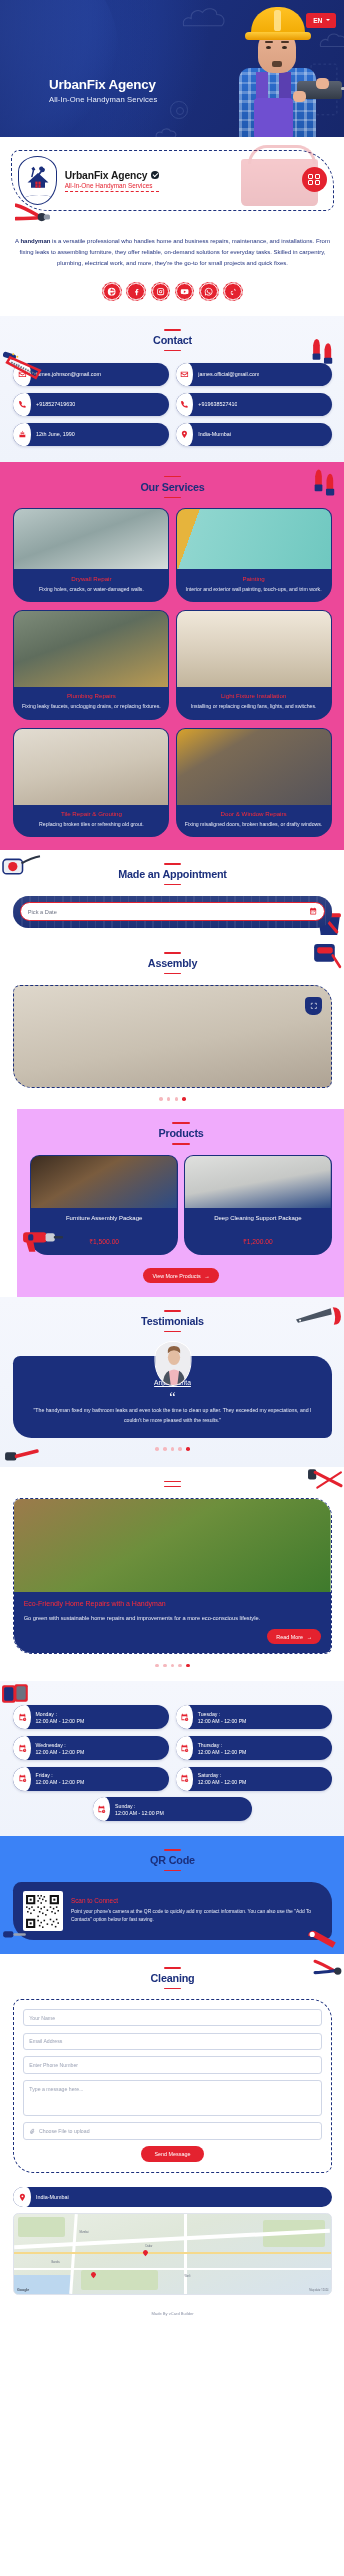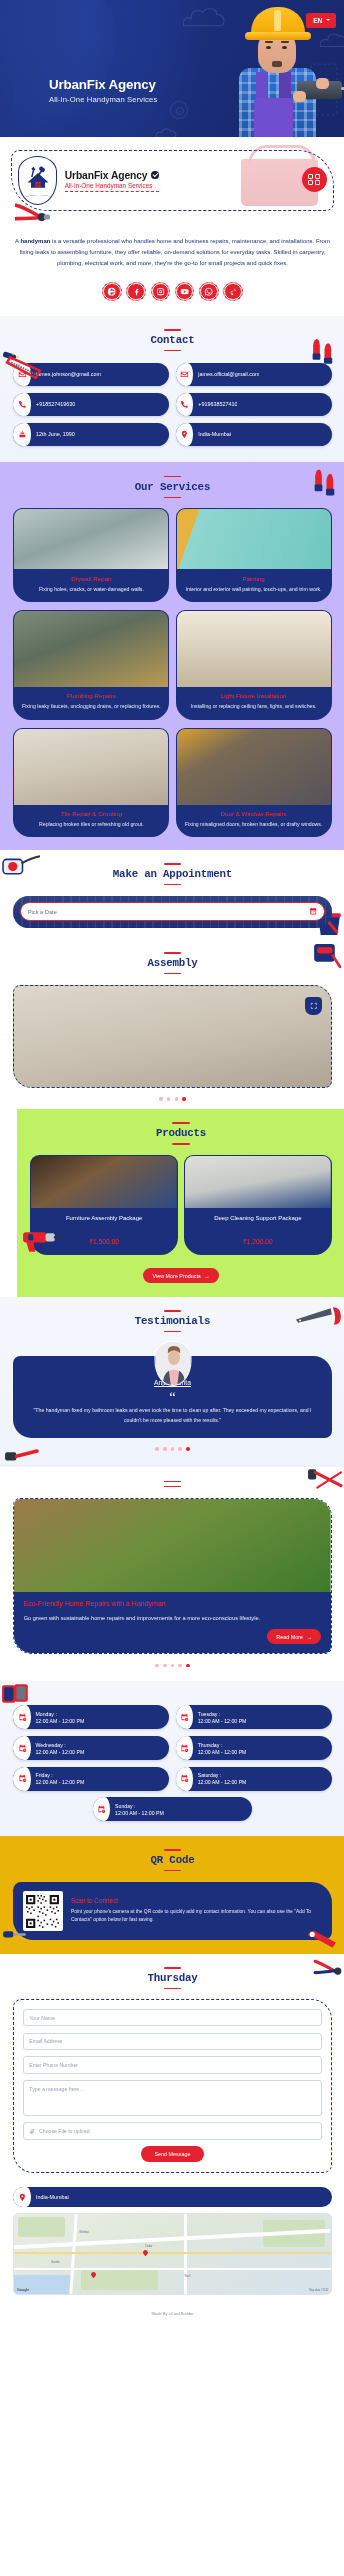--- a/index.html
+++ b/index.html
@@ -144,21 +144,21 @@
     width: 19.6px; height: 19.6px; border-radius: 50%;
     background: #e4222f; border: 1px dashed #f3a0a6;
     display:flex;align-items:center;justify-content:center; color:#fff;
     outline: 1.5px solid #fff; outline-offset: -2.6px;
     position: relative;
   }
   .social svg { width: 9.3px; height: 9.3px; fill:#fff; }
 
   
   .sec { position: relative; padding: 13.4px 0 5.2px; }
-  .sec-title-box { text-align:center;font-family:Liberation Mono, monospace; }
+  .sec-title-box { text-align:center; }
   .sec-line { width: 17.5px; height: 1.5px; background:#e4222f; margin: 0 auto 3.6px; border-radius:1px;}
   .sec-line.b { margin: 3.6px auto 0; }
   .sec-title { font-size: 10.8px; font-weight: bold; color:#1b2f7c; letter-spacing:-0.2px;}
   .dotgrid { position:absolute; width:77px; height:57px; opacity:.5;
     background-image: radial-gradient(#c6cde3 0.5px, transparent 0.5px);
     background-size: 3.6px 3.6px; }
 
   
   .contact-sec { background: linear-gradient(180deg,#f5f7fd 0%, #eff3fb 100%); padding-bottom: 14.4px; position:relative; overflow:hidden;}
   .contact-grid { display:grid; grid-template-columns: 1fr 1fr; gap: 7.2px 6.2px; padding: 11.3px 13.4px 2.1px; }
@@ -171,21 +171,21 @@
     width: 17.5px; height: 23px; flex:0 0 17.5px; background:#fff;
     border-radius: 15.5px 7.2px 7.2px 15.5px / 15.5px 15.5px 15.5px 15.5px;
     display:flex;align-items:center;justify-content:center;
   }
   .pill-icon svg { width:8.8px;height:8.8px; fill:#e4222f; }
   .pill-text { font-size: 5.4px; color:#fff; white-space:nowrap; overflow:hidden; text-overflow:ellipsis;}
   .saw-deco { position:absolute; left:3.1px; top:33px; width:45px;height:32px;}
   .gloves-deco { position:absolute; right:4.1px; top:20.6px; width:32px;height:32px;}
 
   
-  .services-sec { background:#c4b5fd; padding-bottom: 9.3px; position:relative; overflow:hidden;}
+  .services-sec { background:#ec4899; padding-bottom: 9.3px; position:relative; overflow:hidden;}
   .cards2 { display:grid; grid-template-columns:1fr 1fr; gap:8.2px 6.2px; padding: 10.3px 13.4px 3.1px;}
   .svc-card {
     border: 1px dashed #1b2f7c; border-radius: 9.3px 9.3px 17.5px 17.5px;
     overflow:hidden; background:#1b2f7c;
   }
   .svc-img { height: 60px; background-size: cover; background-position:center; }
   .svc-body { padding: 5.2px 5.2px 8.2px; text-align:center; }
   .svc-title { font-size: 6.2px; color:#ff2b37; font-weight: normal; margin-bottom:3.1px;}
   .svc-desc { font-size: 5.2px; color:#e9edf8; line-height:1.55;}
 
@@ -237,21 +237,21 @@
     display:flex;align-items:center;justify-content:center;
   }
   .gal-expand svg { width:7.7px;height:7.7px; stroke:#fff; fill:none; stroke-width:2;}
   .dots { display:flex; justify-content:center; gap:4.1px; padding: 9.3px 0 3.1px;}
   .dot { width:3.6px;height:3.6px;border-radius:50%;background:#f5b8bd;}
   .dot.active { background:#e4222f; }
   .roller-deco { position:absolute; right:3.1px; top:2.1px; width:32px;height:32px;}
   .drill-deco { position:absolute; left:3.1px; bottom:43px; width:44px;height:26px;}
 
   
-  .prod-sec { background:#bef264; position:relative; overflow:hidden; padding-bottom: 13.4px; margin-left: 17px;}
+  .prod-sec { background:#f0abfc; position:relative; overflow:hidden; padding-bottom: 13.4px; margin-left: 17px;}
   .prod-card {
     border: 1px dashed #1b2f7c; border-radius: 9.3px 9.3px 17.5px 17.5px;
     overflow:hidden; background:#1b2f7c;
   }
   .prod-img { height: 52px; background-size:cover; background-position:center;}
   .prod-body { padding: 6.2px 5.2px 8.2px; text-align:center;}
   .prod-name { font-size: 6px; color:#fff; line-height:1.4; min-height: 16.5px;}
   .prod-price { font-size: 6.7px; color:#ff2b37; margin-top: 6.2px;}
   .btn-red {
     background:#e4222f; color:#fff; border:none; border-radius: 10.3px;
@@ -298,21 +298,21 @@
     box-shadow: 0 1px 2.6px rgba(20,35,100,.18);
   }
   .bh-pill .pill-icon { height: 24px; }
   .bh-day { font-size: 5.2px; color:#fff; }
   .bh-time { font-size: 5.2px; color:#fff; margin-top:1px; }
   .bh-sunday-row { display:flex; justify-content:center; padding: 6.7px 13.4px 0;}
   .bh-sunday { width: 50%; }
   .toolbox-deco { position:absolute; left:1px; top:2.1px; width:34px;height:24px;}
 
   
-  .qr-sec { background:#eab308; position:relative; overflow:hidden; padding-bottom: 13.4px;}
+  .qr-sec { background:#3b82f6; position:relative; overflow:hidden; padding-bottom: 13.4px;}
   .qr-card {
     margin: 10.3px 13.4px 0; background:#1b2f7c; border-radius: 8.2px 20.6px 8.2px 20.6px;
     padding: 9.3px 9.3px; display:flex; gap: 8.2px; align-items:center;
   }
   .qr-img { width: 40px; height: 40px; flex: 0 0 40px; background:#fff; padding: 2.6px; border-radius:2.1px;}
   .qr-txt-h { font-size: 6.4px; color:#ff2b37; }
   .qr-txt-p { font-size: 4.9px; color:#e9edf8; line-height:1.7; margin-top: 3.6px;}
   .wrench-deco { position:absolute; right:2.1px; bottom: 4.1px; width:38px; height:24px;}
   .screw-deco { position:absolute; left:2.1px; bottom: 9.3px; width:27px;height:20.6px;}
 
@@ -666,21 +666,21 @@
     <div class="bucket-deco">
       <svg width="30" height="30" viewBox="0 0 58 58">
         <path d="M8 16 h42 l-5 36 h-32 z" fill="#1b2f7c"></path>
         <rect x="6" y="10" width="46" height="8" rx="3" fill="#e4222f"></rect>
         <path d="M22 20 L44 46" stroke="#e4222f" stroke-width="6" stroke-linecap="round"></path>
       </svg>
     </div>
 
     <div class="sec-title-box">
       <div class="sec-line"></div>
-      <div class="sec-title">Make an Appointment</div>
+      <div class="sec-title">Made an Appointment</div>
       <div class="sec-line b"></div>
     </div>
 
     <div class="appt-box">
       <div class="appt-box-bg"></div>
       <div class="appt-input">
         <span>Pick a Date</span>
         <span class="cal-ic">
           <svg viewBox="0 0 24 24">
               <path d="M7 2v2H5a2 2 0 00-2 2v14a2 2 0 002 2h14a2 2 0 002-2V6a2 2 0 00-2-2h-2V2h-2v2H9V2H7zM5 10h14v10H5V10zm2 2v2h2v-2H7zm4 0v2h2v-2h-2zm4 0v2h2v-2h-2zM7 16v2h2v-2H7zm4 0v2h2v-2h-2z"></path>
@@ -1034,21 +1034,21 @@
     <div class="pliers2-deco">
       <svg width="31" height="23" viewBox="0 0 60 44">
         <path d="M4 6 C16 10 30 18 44 26" stroke="#e4222f" stroke-width="6" fill="none" stroke-linecap="round"></path>
         <path d="M4 28 C16 28 30 26 44 24" stroke="#1b2f7c" stroke-width="6" fill="none" stroke-linecap="round"></path>
         <circle cx="48" cy="25" r="7" fill="#2b3444"></circle>
       </svg>
     </div>
 
     <div class="sec-title-box">
       <div class="sec-line"></div>
-      <div class="sec-title">Thursday</div>
+      <div class="sec-title">Cleaning</div>
       <div class="sec-line b"></div>
     </div>
 
     <div class="inq-card">
       <div class="field">
         <span>Your Name</span>
       </div>
       <div class="field">
         <span>Email Address</span>
       </div>

